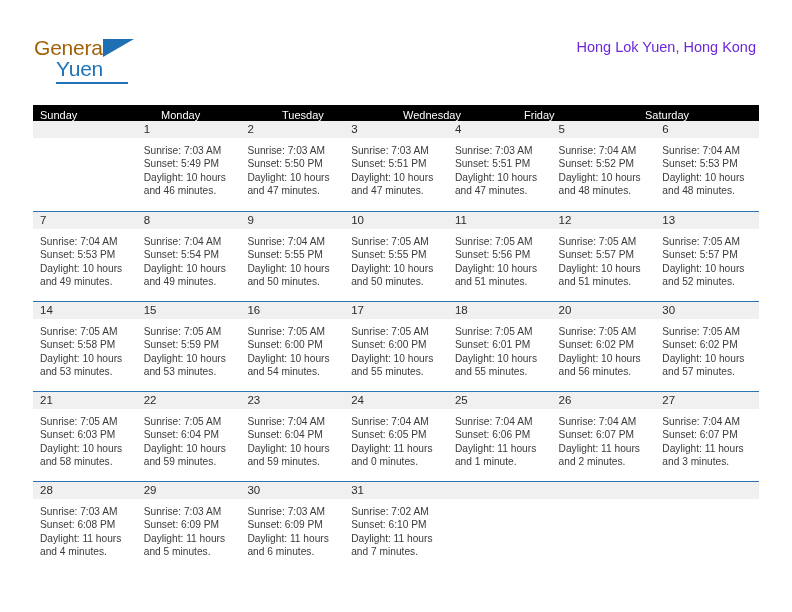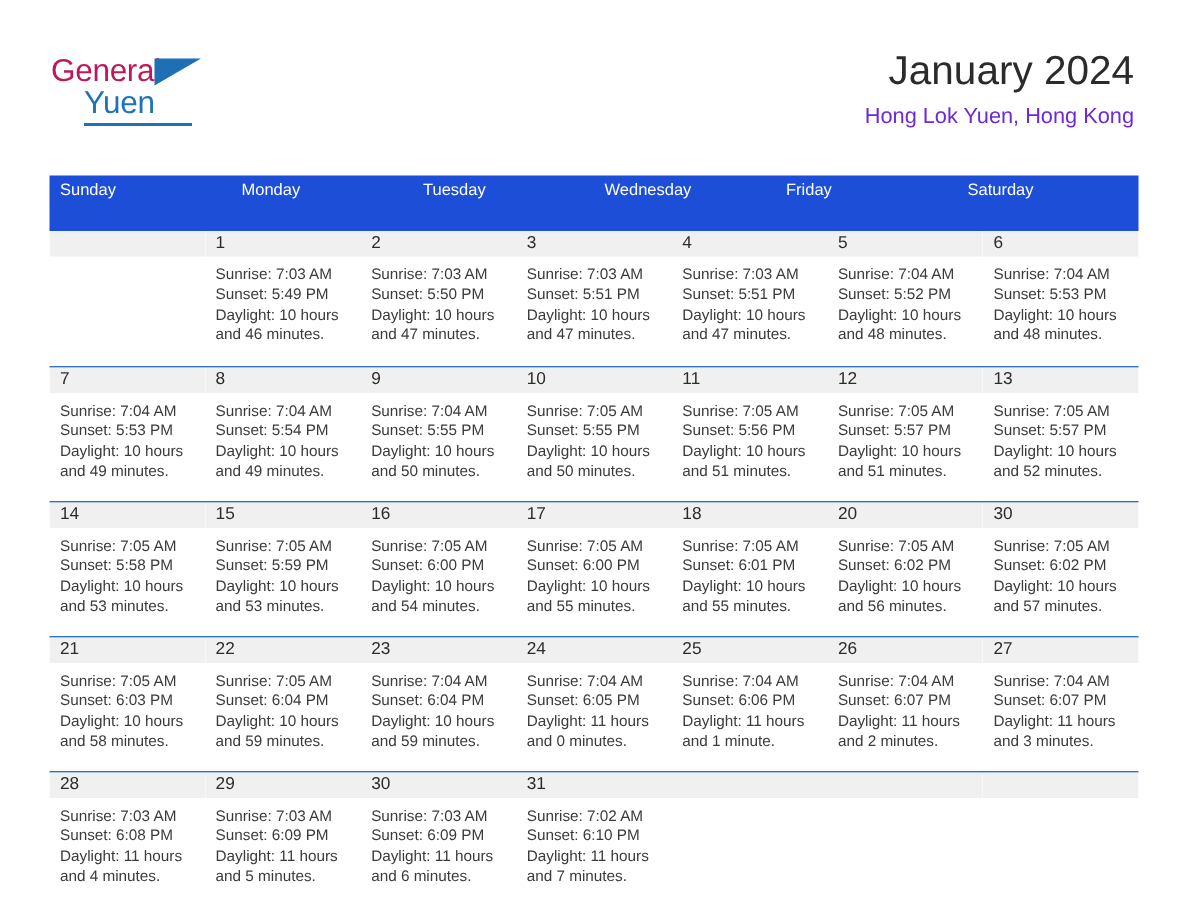--- a/index.html
+++ b/index.html
@@ -32,21 +32,21 @@
     top: 36px;
     width: 130px;
     height: 48px;
   }
   .logo-general {
     position: absolute;
     left: 0;
     top: 0;
     font-size: 21px;
     letter-spacing: -0.2px;
-    color: #be185d;
+    color: #a16207;
     font-family: "Liberation Sans", sans-serif;
   }
   .logo-triangle {
     position: absolute;
     left: 69px;
     top: 3px;
     width: 0;
     height: 0;
     border-left: 31px solid #1f6fb5;
     border-bottom: 18px solid transparent;
@@ -90,23 +90,22 @@
 
   
   .calendar {
     position: absolute;
     left: 33px;
     top: 105px;
     width: 726px;
   }
   .weekdays {
     display: flex;
-    background: #1d4ed8;
-    height: 37px;
-    margin-top: 12px;
+    background: #000000;
+    height: 16px;
   }
   .weekday {
     flex: 1 1 0;
     color: #ffffff;
     font-size: 11px;
     line-height: 20px;
     padding-left: 7px;
     white-space: nowrap;
     overflow: hidden;
   }
@@ -152,21 +151,20 @@
   <div class="header">
 
     <div class="logo">
       <span class="logo-general">General</span>
       <span class="logo-triangle"></span>
       <span class="logo-blue">Yuen</span>
       <span class="logo-underline"></span>
     </div>
 
     <div class="title-block">
-      <div class="cal-title">January 2024</div>
       <div class="cal-subtitle">Hong Lok Yuen, Hong Kong</div>
     </div>
 
   </div>
 
   <div class="calendar">
     <div class="weekdays" id="weekday-row">
         <div class="weekday">Sunday</div>
         <div class="weekday">Monday</div>
         <div class="weekday">Tuesday</div>

